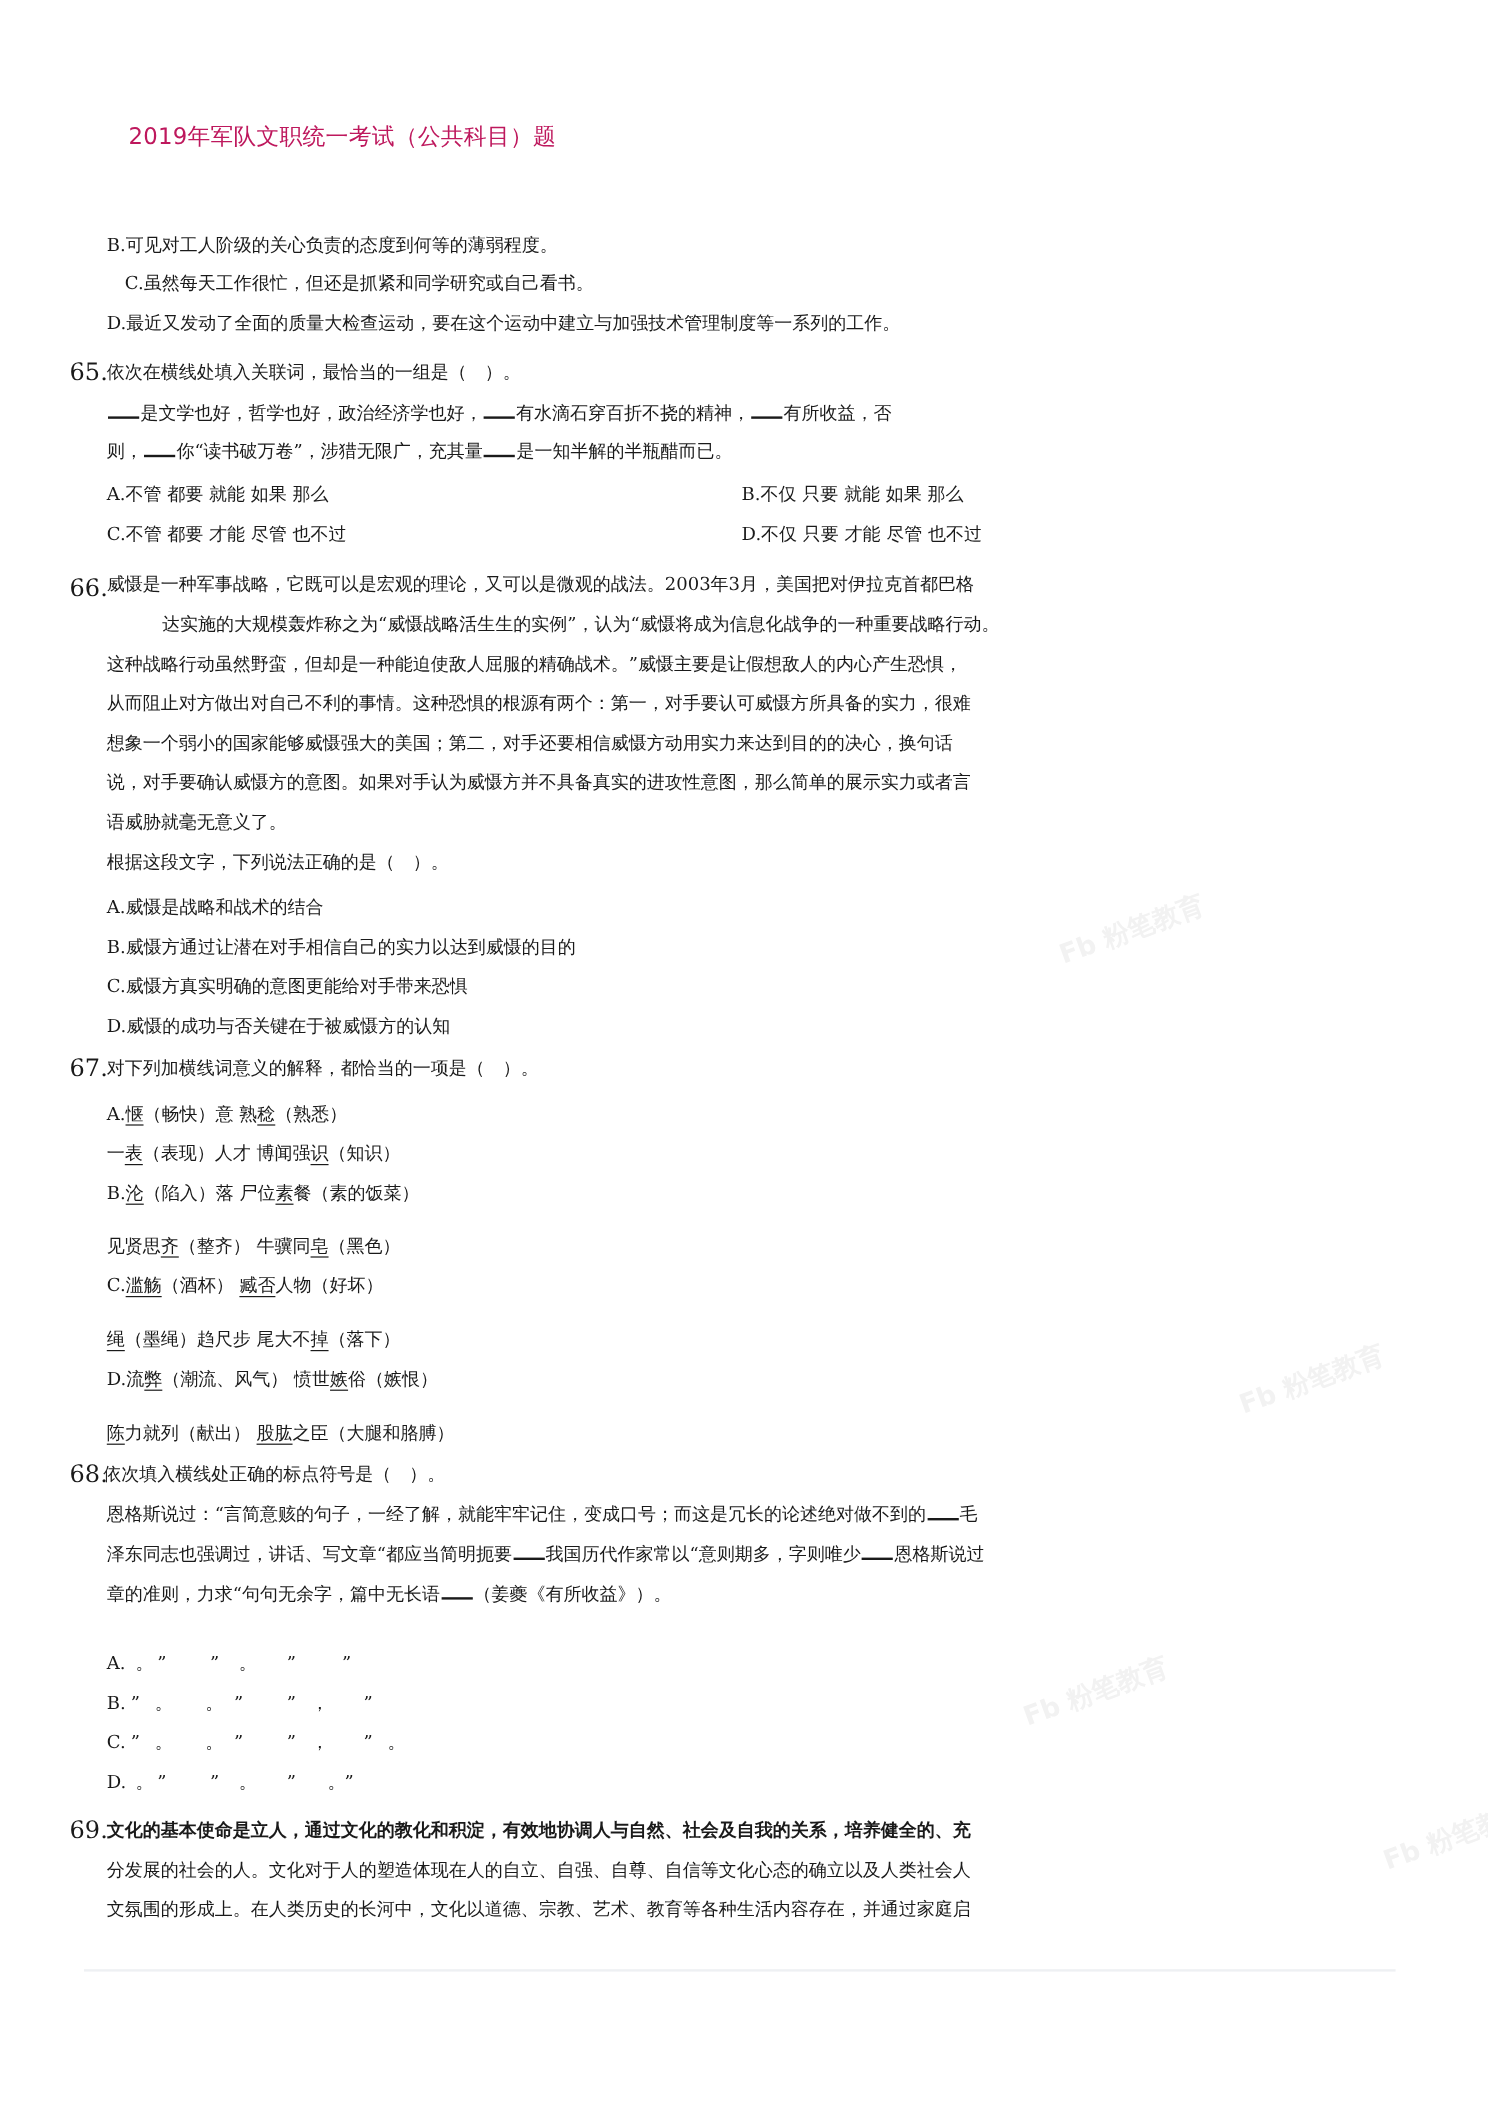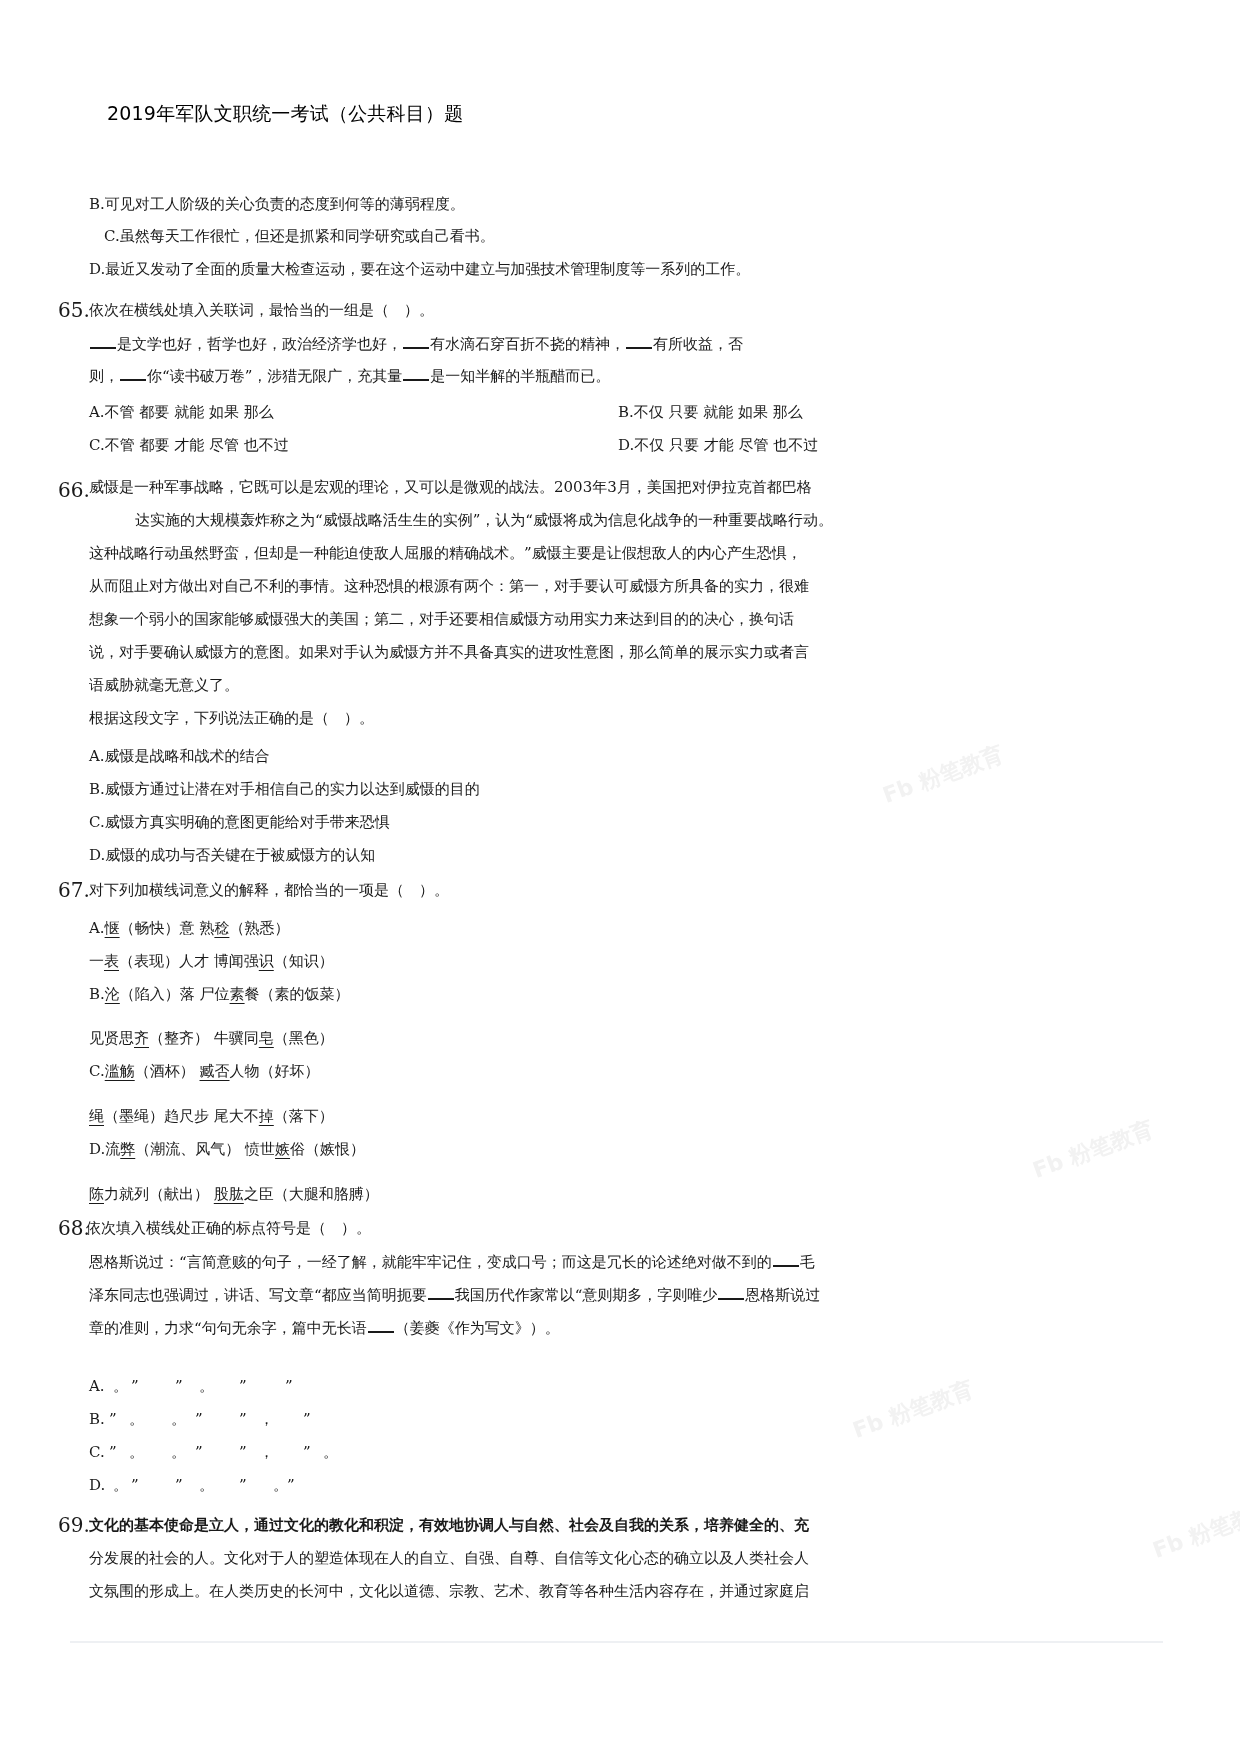--- a/index.html
+++ b/index.html
@@ -4,21 +4,21 @@
   <style>
     html, body { margin: 0; padding: 0; background: #ffffff; }
     body {
       width: 1240px; height: 1754px; position: relative; overflow: hidden;
       font-family: "DejaVu Serif", "Liberation Serif", serif;
       color: #1a1a1a;
     }
     .header-title {
       position: absolute; left: 107px; top: 101px;
       font-family: "DejaVu Sans", "Liberation Sans", sans-serif;
-      font-size: 19px; color: #000000; letter-spacing: 0.2px;
+      font-size: 19px; color: #be185d; letter-spacing: 0.2px;
     }
     .line {
       position: absolute; font-size: 15px; line-height: 28px; white-space: nowrap;
     }
     .qnum { position: absolute; font-size: 20px; line-height: 28px; }
     .u { text-decoration: underline; text-underline-offset: 4px; }
     .blank {
       display: inline-block; width: 26px; border-bottom: 2px solid #1a1a1a;
       height: 18px; vertical-align: baseline; margin: 0 1px;
     }
@@ -113,21 +113,21 @@
 <div>
   <div class="qnum" style="left:58px;top:1214px;">68.</div>
   <div class="line" style="left:86px;top:1214px;">依次填入横线处正确的标点符号是（　）。</div>
   <div class="line" style="left:89px;top:1247px;">
     <span>恩格斯说过：“言简意赅的句子，一经了解，就能牢牢记住，变成口号；而这是冗长的论述绝对做不到的</span><span class="blank"></span><span>毛</span>
   </div>
   <div class="line" style="left:89px;top:1280px;">
     <span>泽东同志也强调过，讲话、写文章“都应当简明扼要</span><span class="blank"></span><span>我国历代作家常以“意则期多，字则唯少</span><span class="blank"></span><span>恩格斯说过</span>
   </div>
   <div class="line" style="left:89px;top:1313px;">
-    <span>章的准则，力求“句句无余字，篇中无长语</span><span class="blank"></span><span>（姜夔《作为写文》）。</span>
+    <span>章的准则，力求“句句无余字，篇中无长语</span><span class="blank"></span><span>（姜夔《有所收益》）。</span>
   </div>
 
   <div class="line" style="left:89px;top:1372px;">
     <span>A.</span>
     <span class="punct" style="position:absolute;left:24px;">。</span>
     <span class="punct" style="position:absolute;left:42px;">”</span>
     <span class="punct" style="position:absolute;left:86px;">”</span>
     <span class="punct" style="position:absolute;left:110px;">。</span>
     <span class="punct" style="position:absolute;left:150px;">”</span>
     <span class="punct" style="position:absolute;left:196px;">”</span>

